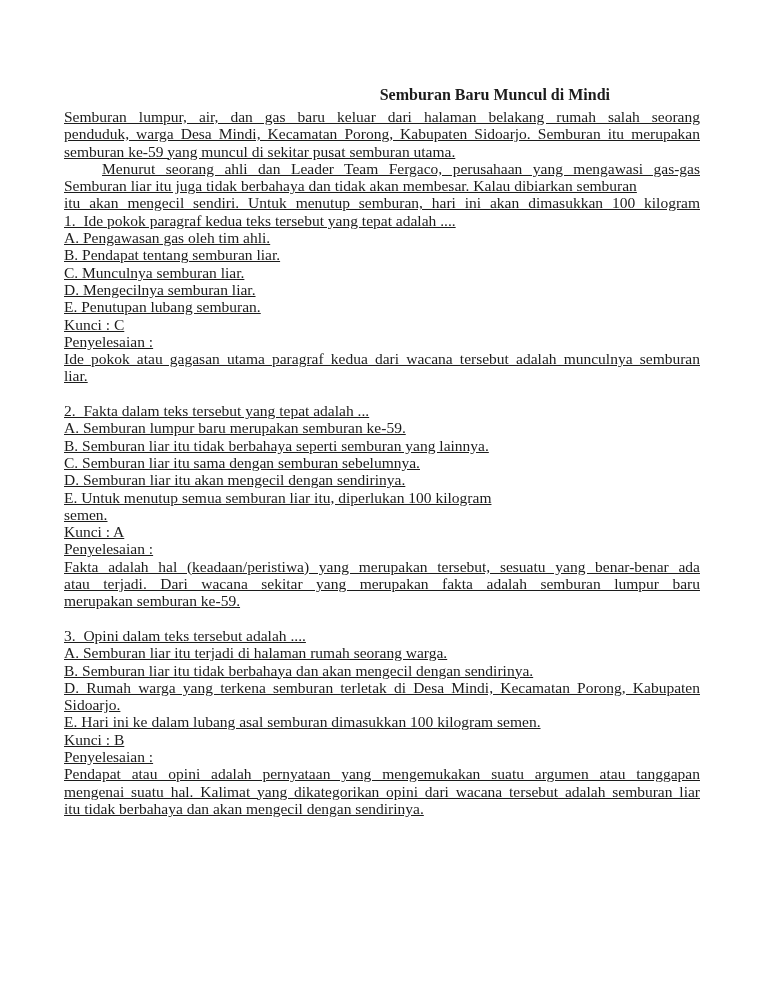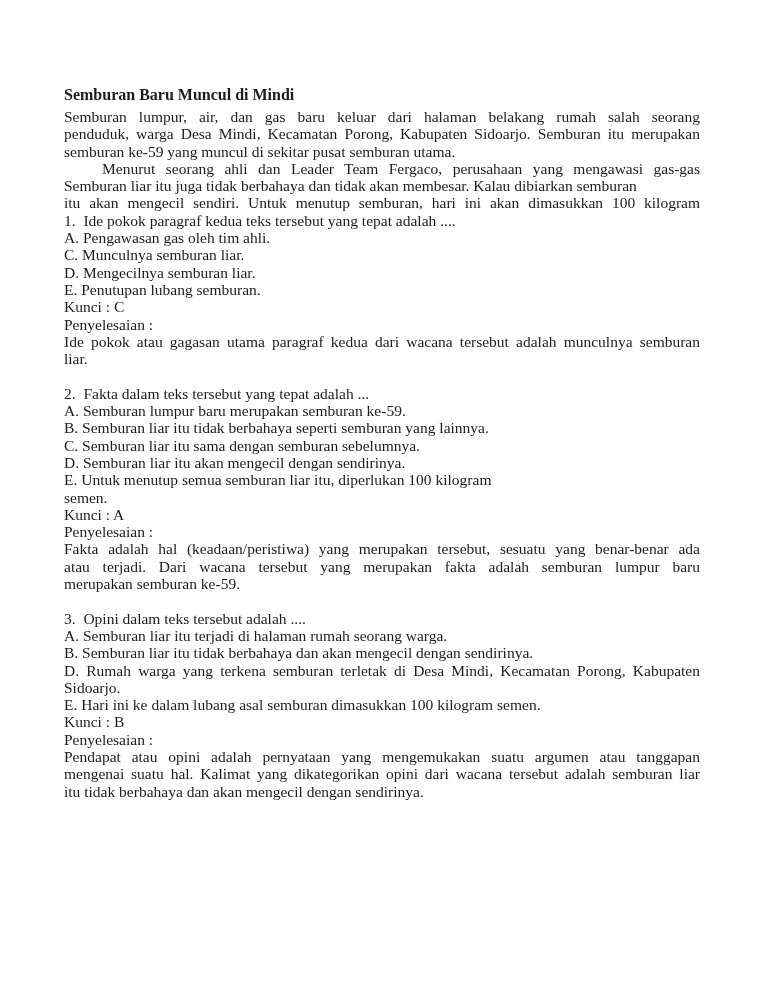--- a/index.html
+++ b/index.html
@@ -10,30 +10,31 @@
     background:#ffffff;
     padding:84px 68px 0 64px;
     font-family:"Liberation Serif","DejaVu Serif",serif;
     color:#1c1c1c;
     overflow:hidden;
   }
   .title-line{
     font-size:16px;
     line-height:22px;
     font-weight:bold;
-    text-align:left;
+    text-align:right;
     padding-right:90px;  
     margin-bottom:2px;
     white-space:nowrap;
   }
   .doc-body{width:100%;}
   .line{
     font-size:15.5px;
     line-height:17.3px;
     min-height:17.3px;
+    text-decoration:underline;
   }
   .justify{
     text-align:justify;
     text-align-last:justify;
     text-justify:inter-word;
   }
   .indent{ text-indent:38px; }
   .blank{ }
 </style>
 </head>
@@ -44,39 +45,40 @@
 
   <div class="doc-body">
       <div class="line justify">Semburan lumpur, air, dan gas baru keluar dari halaman belakang rumah salah seorang</div>
       <div class="line justify">penduduk, warga Desa Mindi, Kecamatan Porong, Kabupaten Sidoarjo. Semburan itu merupakan</div>
       <div class="line">semburan ke-59 yang muncul di sekitar pusat semburan utama.</div>
       <div class="line indent justify">Menurut seorang ahli dan Leader Team Fergaco, perusahaan yang mengawasi gas-gas</div>
       <div class="line">Semburan liar itu juga tidak berbahaya dan tidak akan membesar. Kalau dibiarkan semburan</div>
       <div class="line justify">itu akan mengecil sendiri. Untuk menutup semburan, hari ini akan dimasukkan 100 kilogram</div>
       <div class="line">1.&nbsp; Ide pokok paragraf kedua teks tersebut yang tepat adalah ....</div>
       <div class="line">A. Pengawasan gas oleh tim ahli.</div>
+      <div class="line">B. Pendapat tentang semburan liar.</div>
       <div class="line">C. Munculnya semburan liar.</div>
       <div class="line">D. Mengecilnya semburan liar.</div>
       <div class="line">E. Penutupan lubang semburan.</div>
       <div class="line">Kunci : C</div>
       <div class="line">Penyelesaian :</div>
       <div class="line justify">Ide pokok atau gagasan utama paragraf kedua dari wacana tersebut adalah munculnya semburan</div>
       <div class="line">liar.</div>
       <div class="line blank"></div>
       <div class="line">2.&nbsp; Fakta dalam teks tersebut yang tepat adalah ...</div>
       <div class="line">A. Semburan lumpur baru merupakan semburan ke-59.</div>
       <div class="line">B. Semburan liar itu tidak berbahaya seperti semburan yang lainnya.</div>
       <div class="line">C. Semburan liar itu sama dengan semburan sebelumnya.</div>
       <div class="line">D. Semburan liar itu akan mengecil dengan sendirinya.</div>
       <div class="line">E. Untuk menutup semua semburan liar itu, diperlukan 100 kilogram</div>
       <div class="line">semen.</div>
       <div class="line">Kunci : A</div>
       <div class="line">Penyelesaian :</div>
       <div class="line justify">Fakta adalah hal (keadaan/peristiwa) yang merupakan tersebut, sesuatu yang benar-benar ada</div>
-      <div class="line justify">atau terjadi. Dari wacana tersebut yang merupakan fakta adalah semburan lumpur baru</div>
+      <div class="line justify">atau terjadi. Dari wacana sekitar yang merupakan fakta adalah semburan lumpur baru</div>
       <div class="line">merupakan semburan ke-59.</div>
       <div class="line blank"></div>
       <div class="line">3.&nbsp; Opini dalam teks tersebut adalah ....</div>
       <div class="line">A. Semburan liar itu terjadi di halaman rumah seorang warga.</div>
       <div class="line">B. Semburan liar itu tidak berbahaya dan akan mengecil dengan sendirinya.</div>
       <div class="line justify">D. Rumah warga yang terkena semburan terletak di Desa Mindi, Kecamatan Porong, Kabupaten</div>
       <div class="line">Sidoarjo.</div>
       <div class="line">E. Hari ini ke dalam lubang asal semburan dimasukkan 100 kilogram semen.</div>
       <div class="line">Kunci : B</div>
       <div class="line">Penyelesaian :</div>

